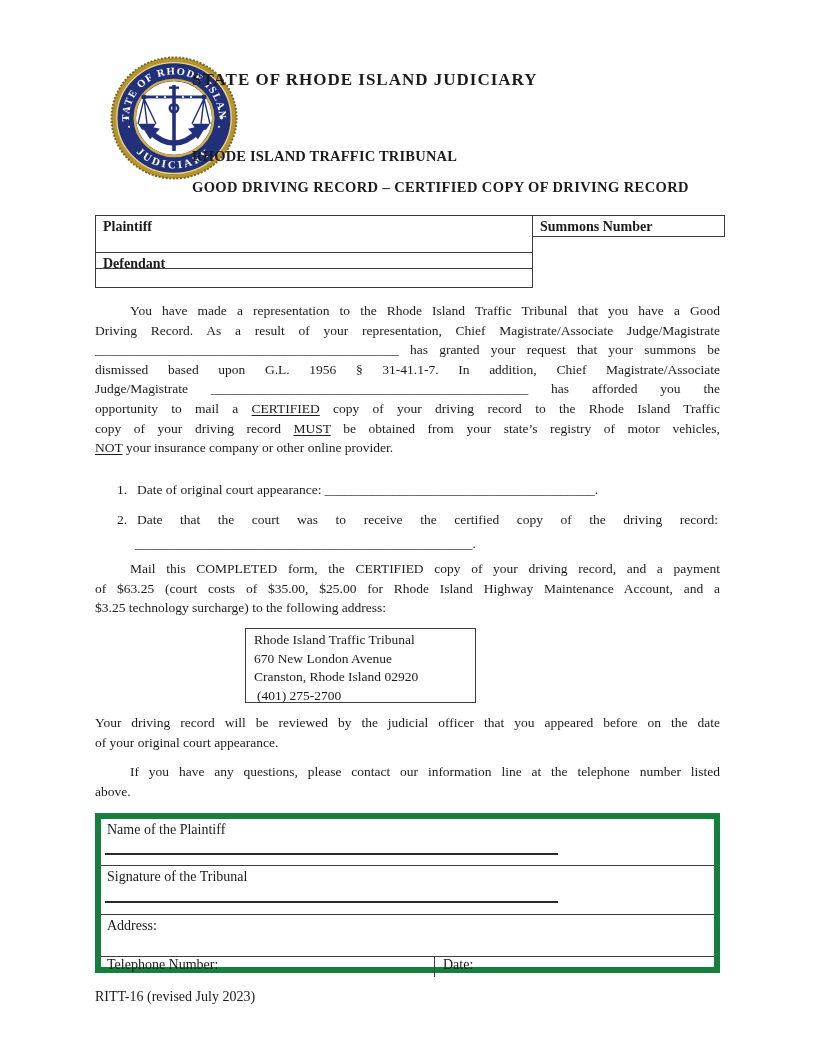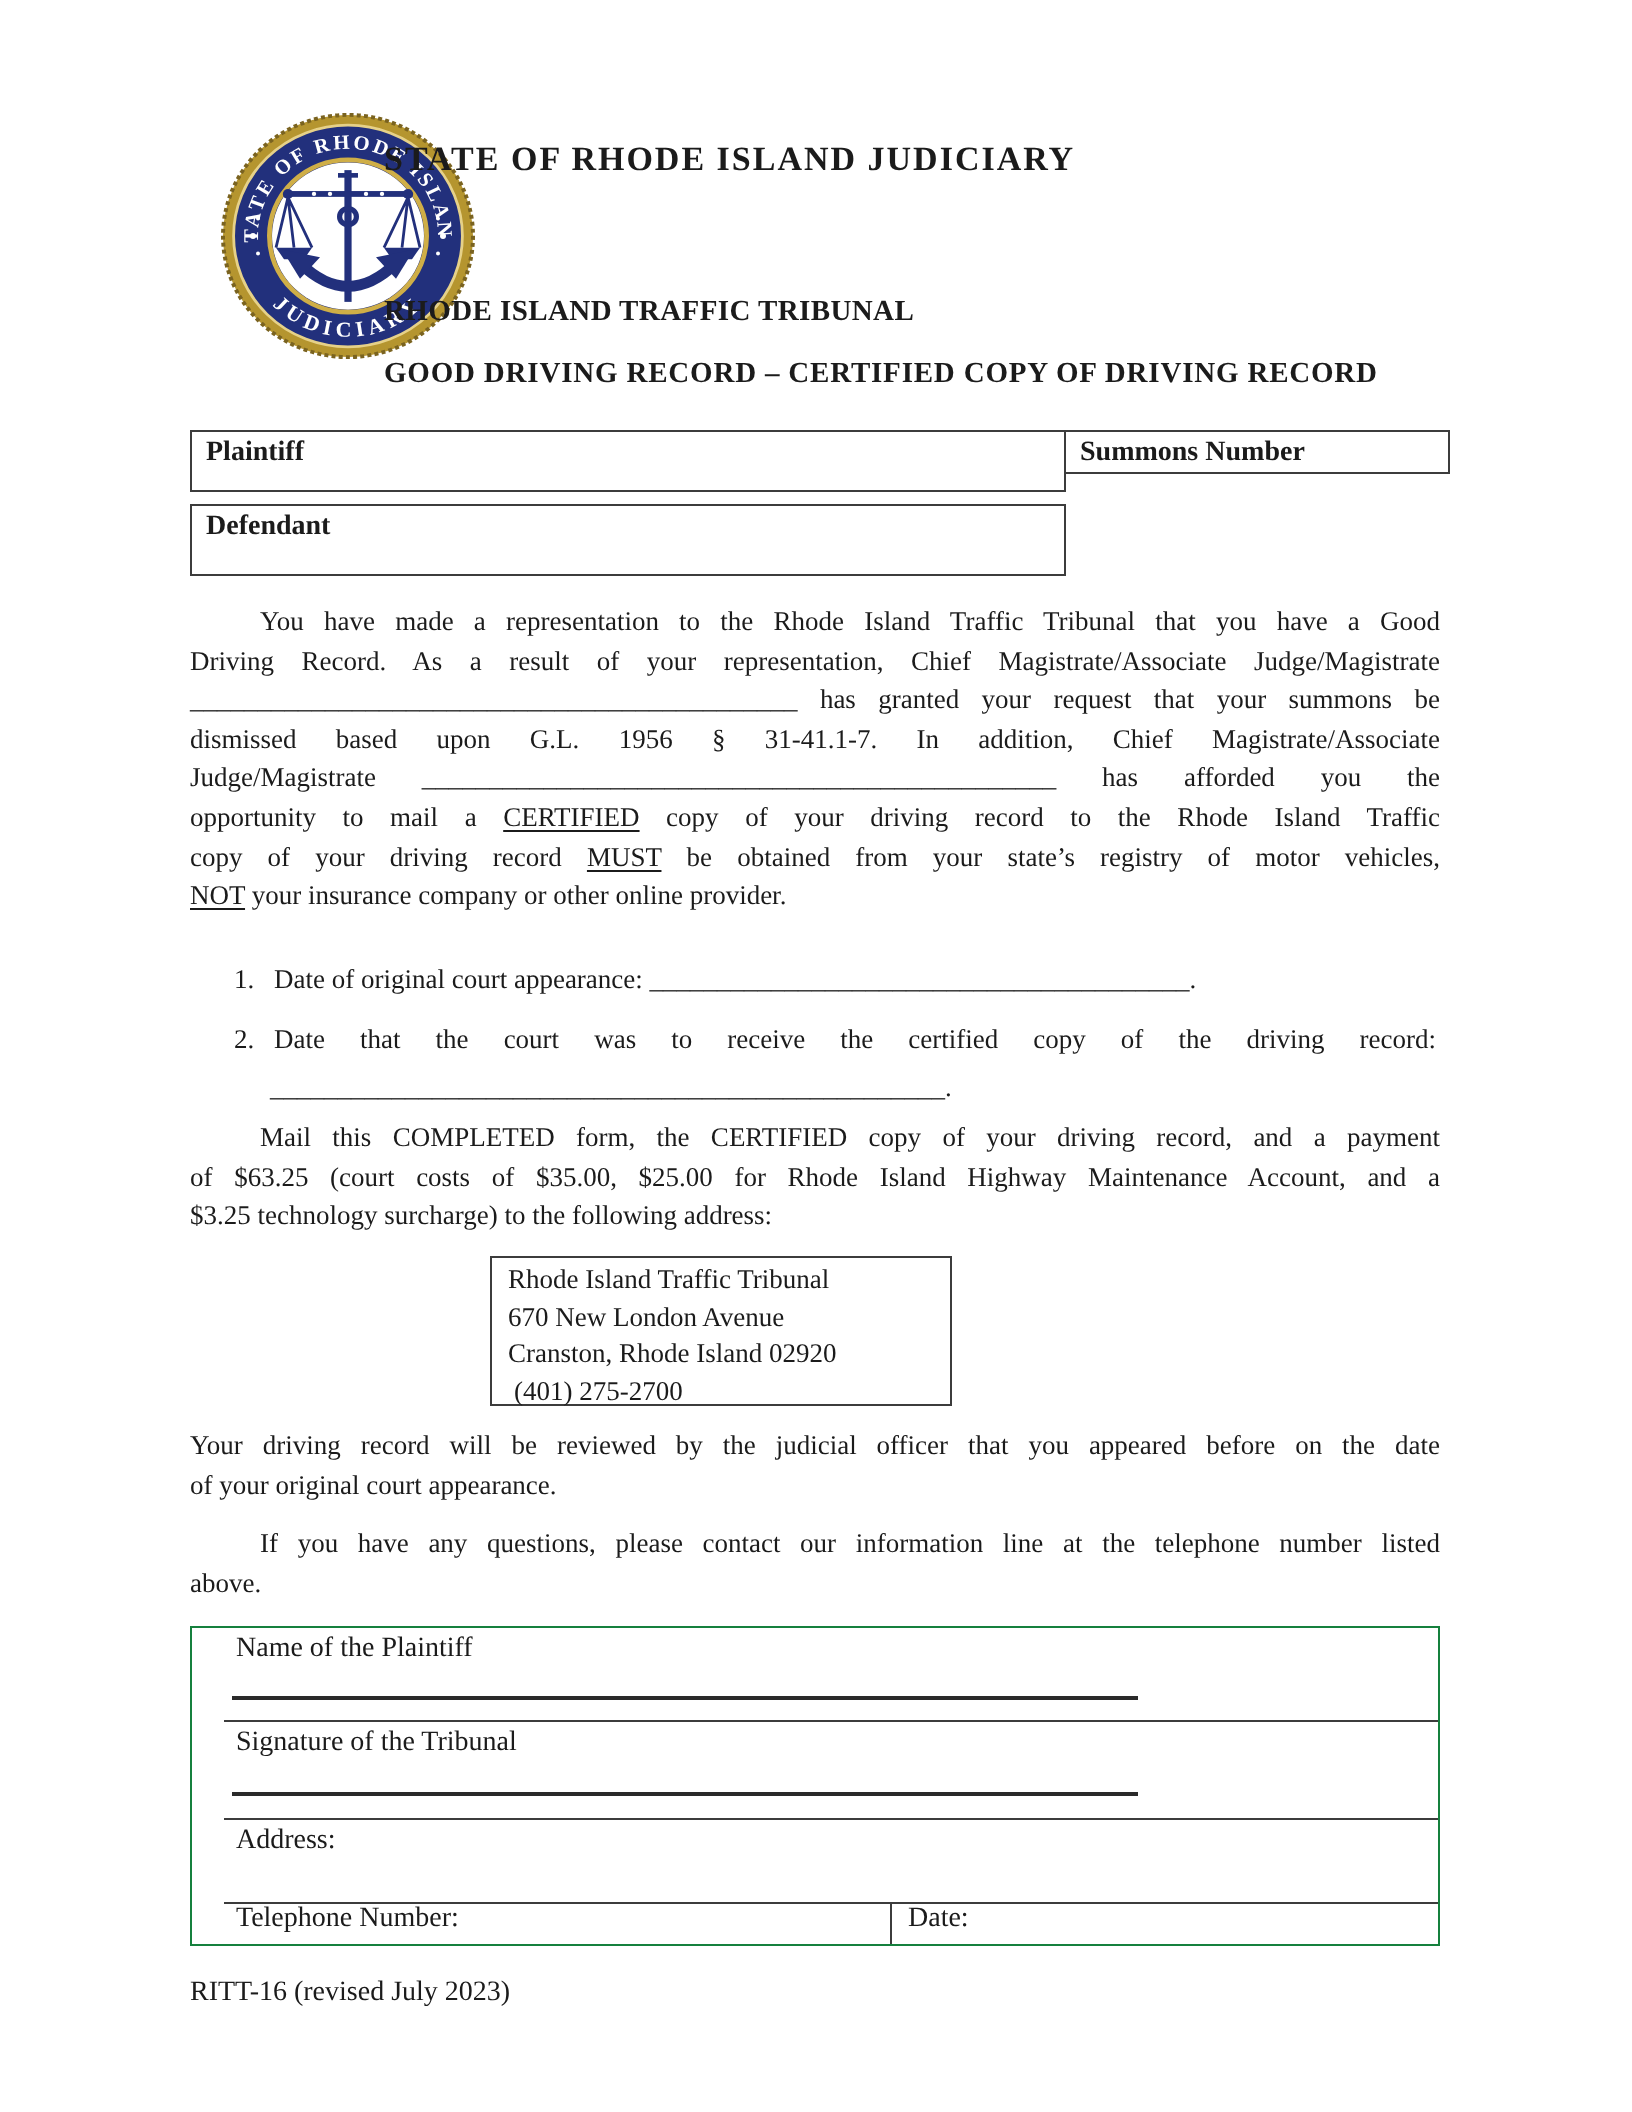--- a/index.html
+++ b/index.html
@@ -14,22 +14,22 @@
   
   .para{font-size:13.5px;line-height:19.6px;}
   .pl{height:19.6px;}
   .jl{text-align:justify;text-align-last:justify;}
   .ll{text-align:left;}
   .ind{text-indent:35px;}
   .u{text-decoration:underline;text-underline-offset:2px;}
   
   .cell{position:absolute;border:1px solid #3c3c3c;box-sizing:border-box;}
   .cell .lbl{font-weight:bold;font-size:14px;padding:3px 7px;}
-  #formtable{left:95px;top:813px;width:625px;height:160px;border:1px solid #15803d;
-             box-sizing:border-box;font-size:14px;padding-left:16px;}
+  #formtable{left:95px;top:813px;width:625px;height:160px;border:6px solid #15803d;
+             box-sizing:border-box;font-size:14px;}
   .frow{position:relative;box-sizing:border-box;border-bottom:1px solid #3c3c3c;}
   .frow .flbl{padding:3px 6px;}
   .rule{position:absolute;left:4px;width:453px;border-top:2px solid #2a2a2a;}
   #frow4{display:flex;border-bottom:none;}
   #frow4 .fcell1{width:334px;box-sizing:border-box;border-right:1px solid #3c3c3c;}
   #frow4 .fcell2{flex:1;}
   
   #addrbox{left:245px;top:628px;width:231px;height:75px;border:1px solid #3c3c3c;
            box-sizing:border-box;font-size:13.5px;line-height:18.6px;padding:2px 0 0 8px;}
   
@@ -88,21 +88,21 @@
         <path d="M 24,20 L 33,5 L 14,9 Z"></path>
       </g>
     </svg>
   </div>
 
   <div class="abs hd" id="h1">STATE OF RHODE ISLAND JUDICIARY</div>
   <div class="abs hd" id="h2">RHODE ISLAND TRAFFIC TRIBUNAL</div>
   <div class="abs hd" id="h3">GOOD DRIVING RECORD – CERTIFIED COPY OF DRIVING RECORD</div>
 
   <div class="abs" style="left:95px;top:215px;width:630px;height:73px;">
-    <div class="cell" style="left:0;top:0;width:438px;height:31px;">
+    <div class="cell" style="left:0;top:0;width:438px;height:54px;">
       <div class="lbl">Plaintiff</div>
     </div>
     <div class="cell" style="left:437px;top:0;width:193px;height:22px;">
       <div class="lbl">Summons Number</div>
     </div>
     <div class="cell" style="left:0;top:37px;width:438px;height:36px;">
       <div class="lbl">Defendant</div>
     </div>
   </div>
 

